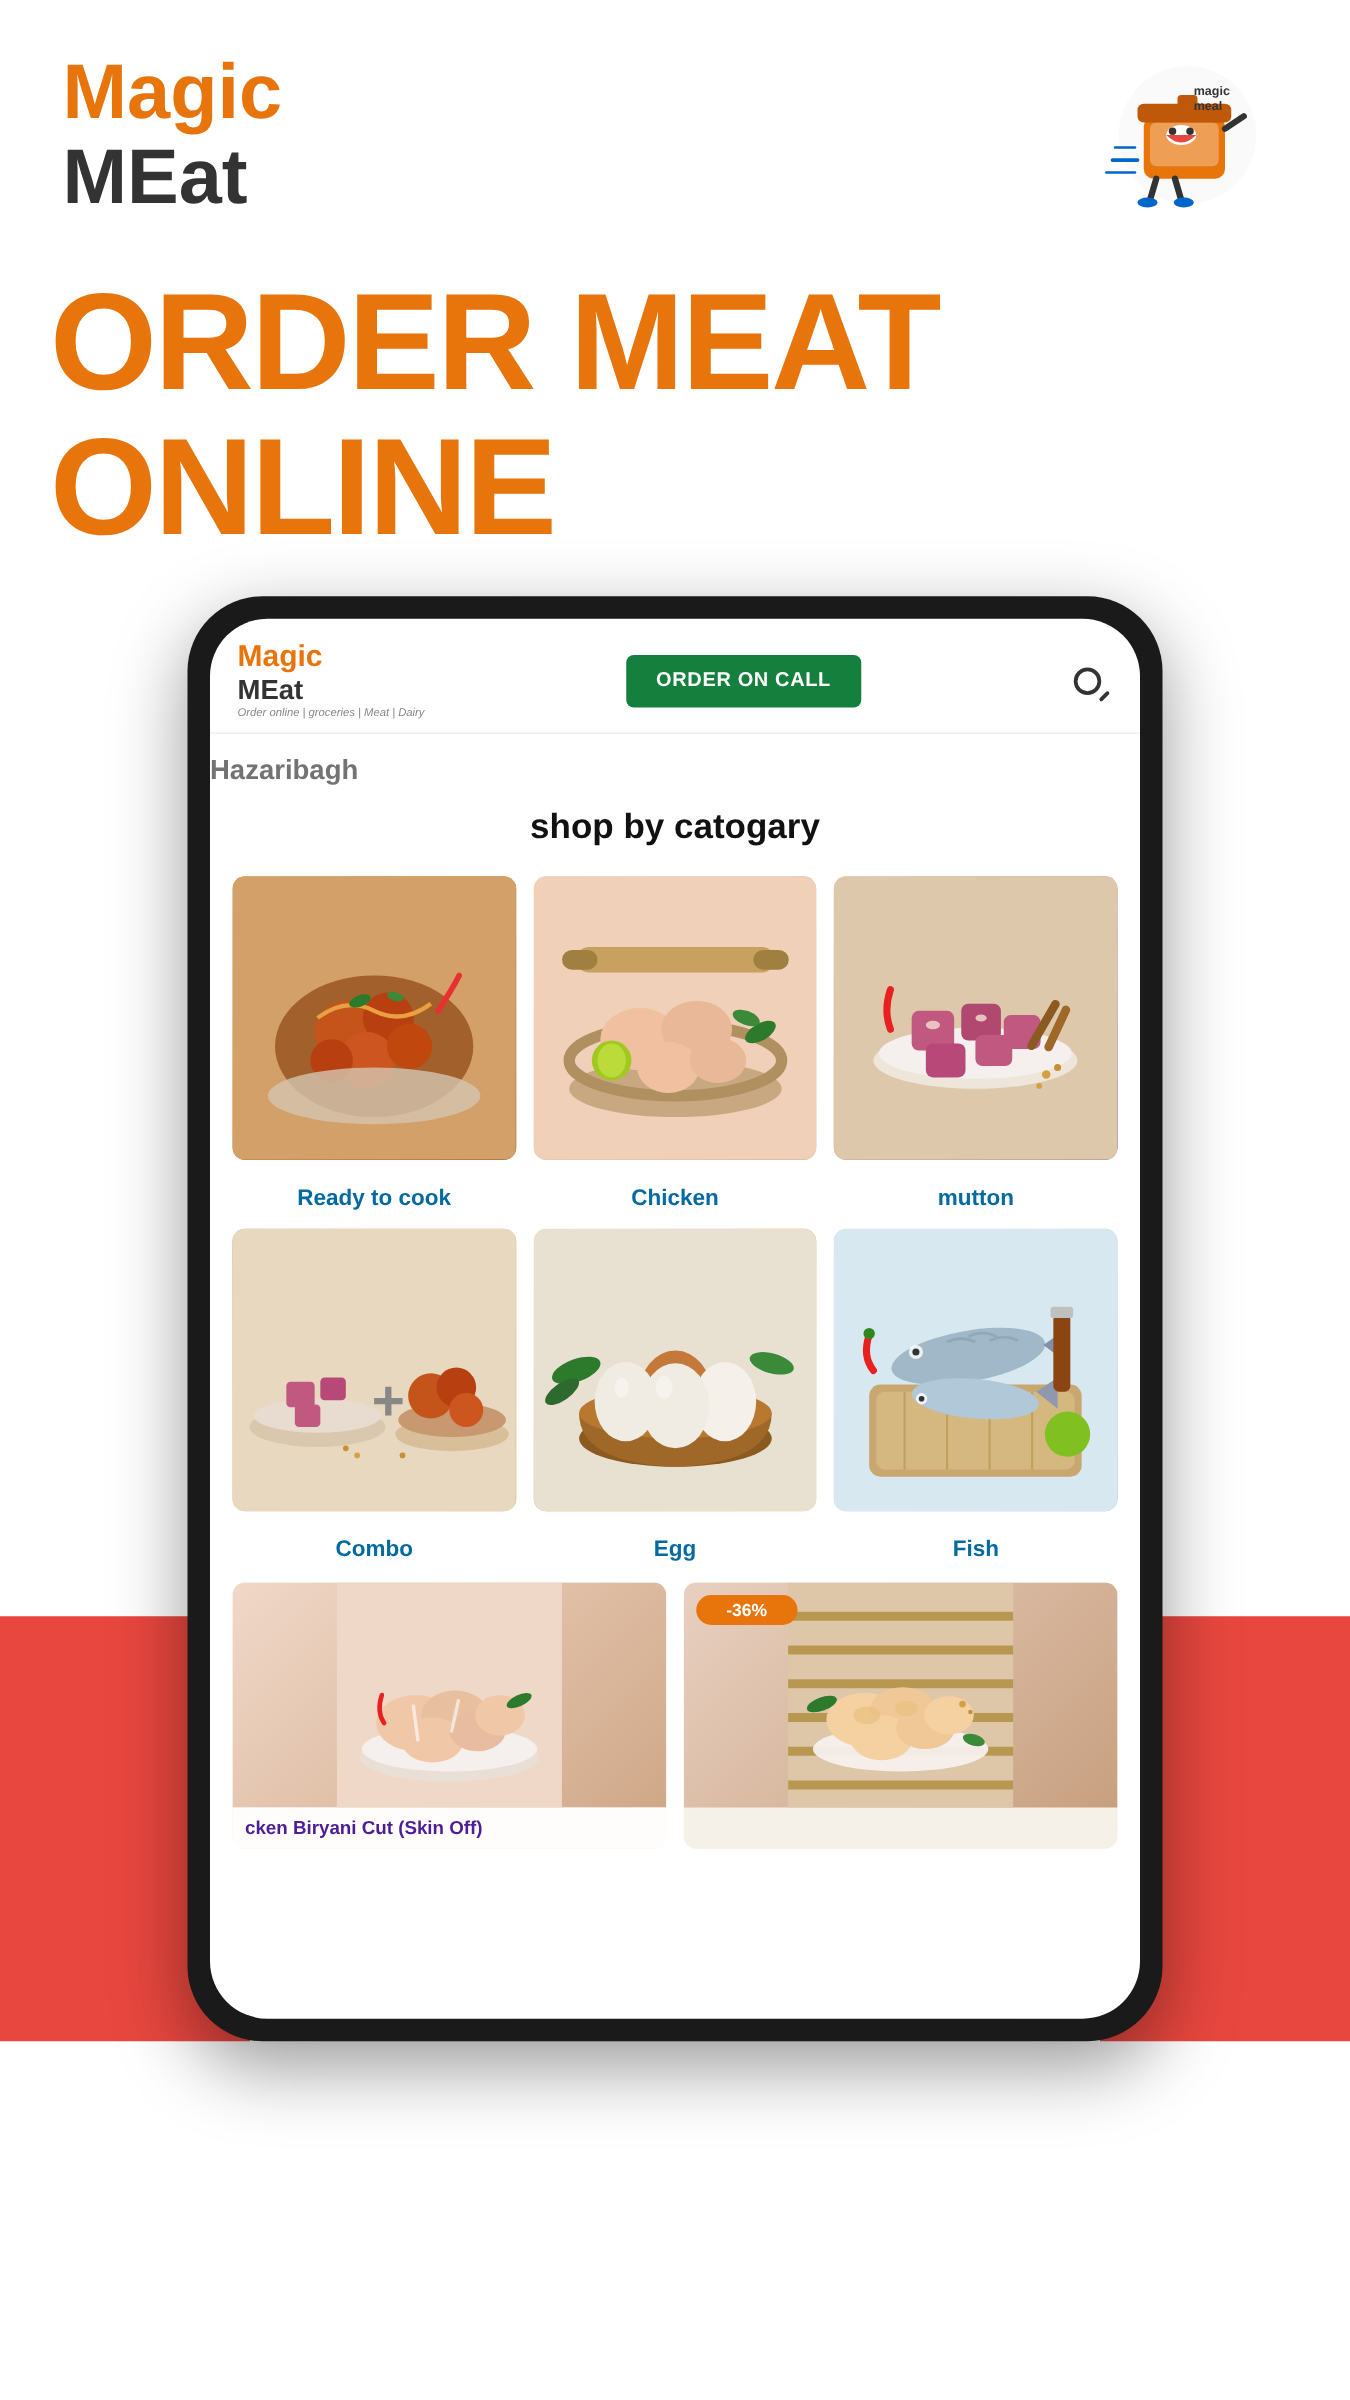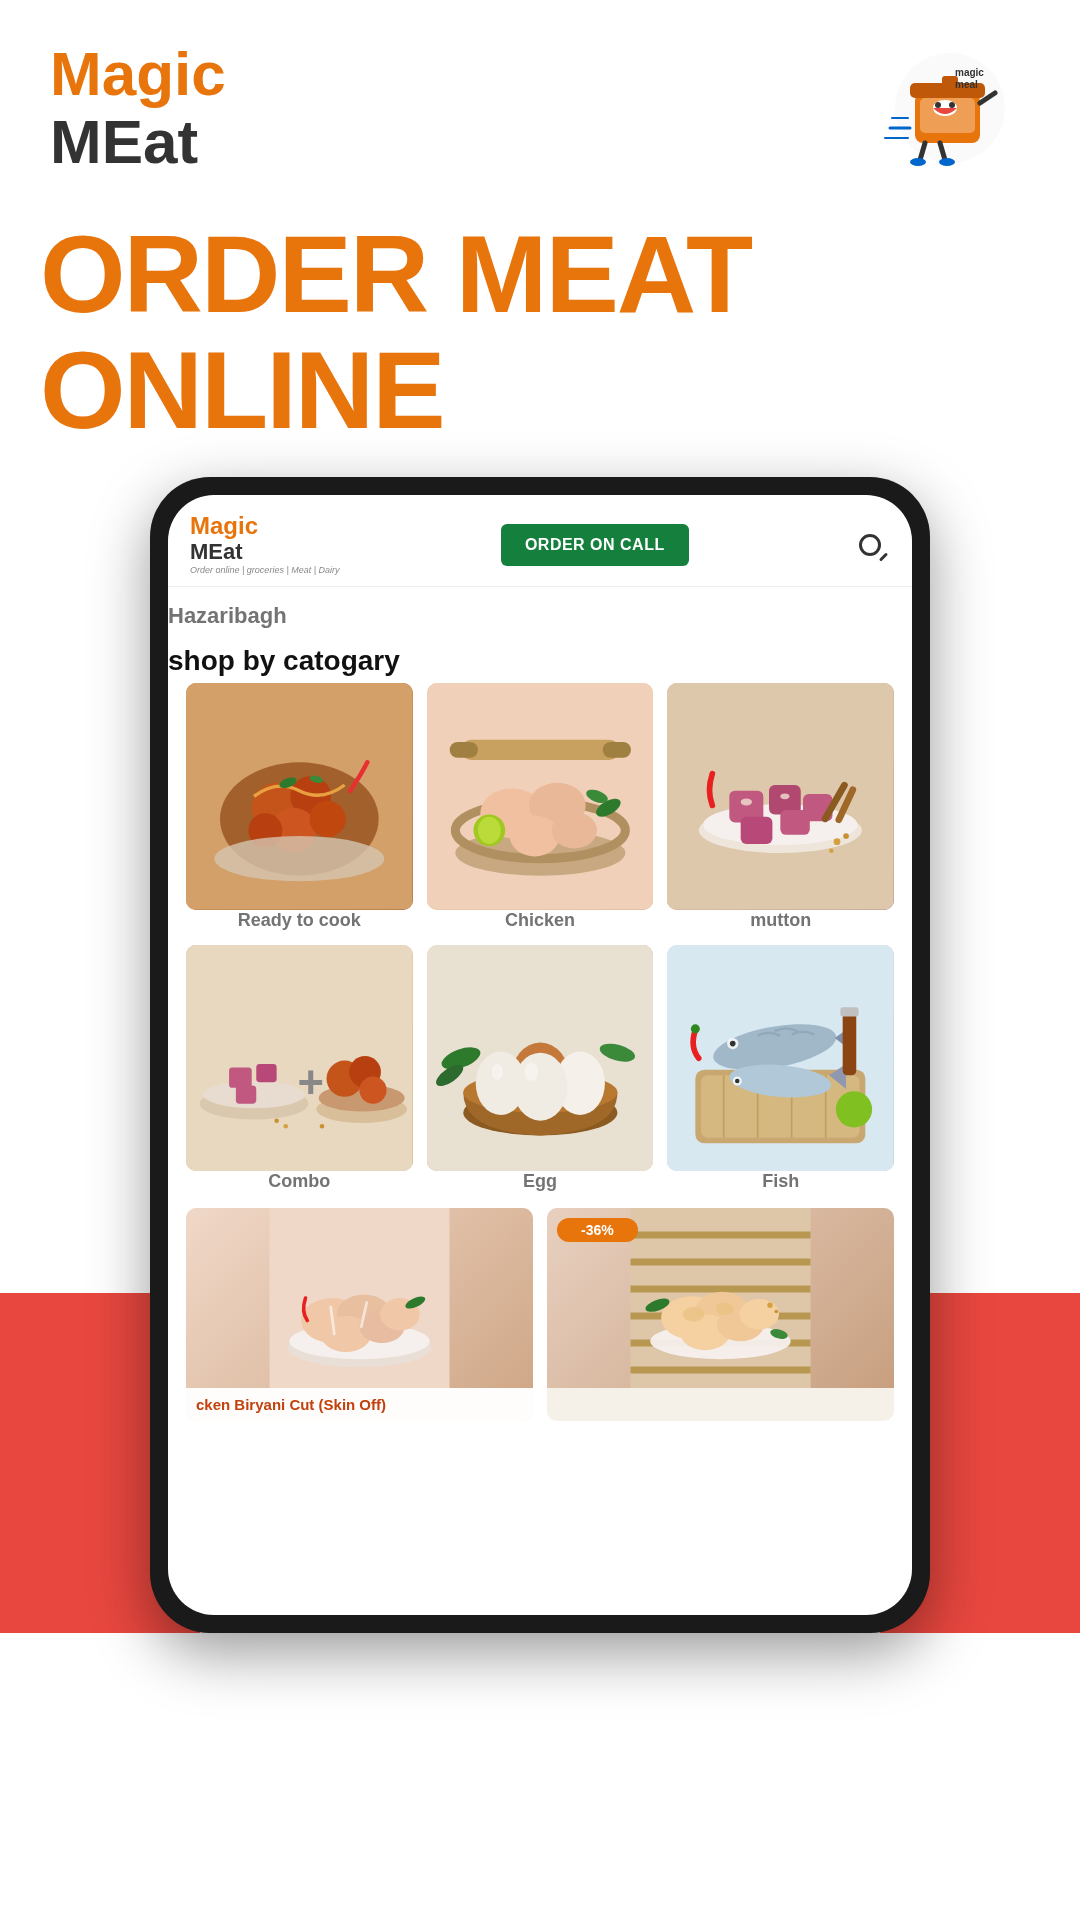--- a/index.html
+++ b/index.html
@@ -169,24 +169,25 @@
     .location-bar {
       text-align: left;
       padding: 16px 0 6px;
       font-size: 22px;
       font-weight: 700;
       color: #737373;
     }
 
     
     .section-title {
+      text-align: center;
       font-size: 28px;
       font-weight: 800;
       color: #111;
-      padding: 10px 0 6px;
+      padding: 10px 0 24px;
     }
 
     
     .category-grid {
       display: grid;
       grid-template-columns: 1fr 1fr 1fr;
       gap: 14px;
       padding: 0 18px;
     }
     .category-item {
@@ -198,22 +199,22 @@
     .category-img {
       width: 100%;
       aspect-ratio: 1;
       border-radius: 10px;
       overflow: hidden;
       background: #f0f0f0;
     }
     .category-label {
       font-size: 18px;
       font-weight: 600;
-      color: #737373;
-      margin-top: 0;
+      color: #0369a1;
+      margin-top: 20px;
       text-align: center;
     }
 
     
     .product-section {
       padding: 16px 18px 0;
     }
     .product-grid {
       display: grid;
       grid-template-columns: 1fr 1fr;
@@ -242,21 +243,21 @@
       background: #E8740C;
       color: #fff;
       font-size: 14px;
       font-weight: 700;
       padding: 4px 24px;
       border-radius: 20px;
     }
     .product-name {
       font-size: 15px;
       font-weight: 600;
-      color: #c2410c;
+      color: #4c1d95;
       padding: 8px 10px;
       background: rgba(255,255,255,0.85);
     }
 
     
     .img-ready-cook { background: linear-gradient(135deg, #d4a06a 0%, #c4843a 40%, #8b4513 100%); }
     .img-chicken { background: linear-gradient(135deg, #f0d0c0 0%, #e8baa0 50%, #d4a080 100%); }
     .img-mutton { background: linear-gradient(135deg, #e0c0b0 0%, #c09080 50%, #904060 100%); }
     .img-combo { background: linear-gradient(135deg, #c0a080 0%, #e8b890 40%, #d4a060 100%); }
     .img-egg { background: linear-gradient(135deg, #f5e8d0 0%, #d4a060 50%, #e8c890 100%); }

